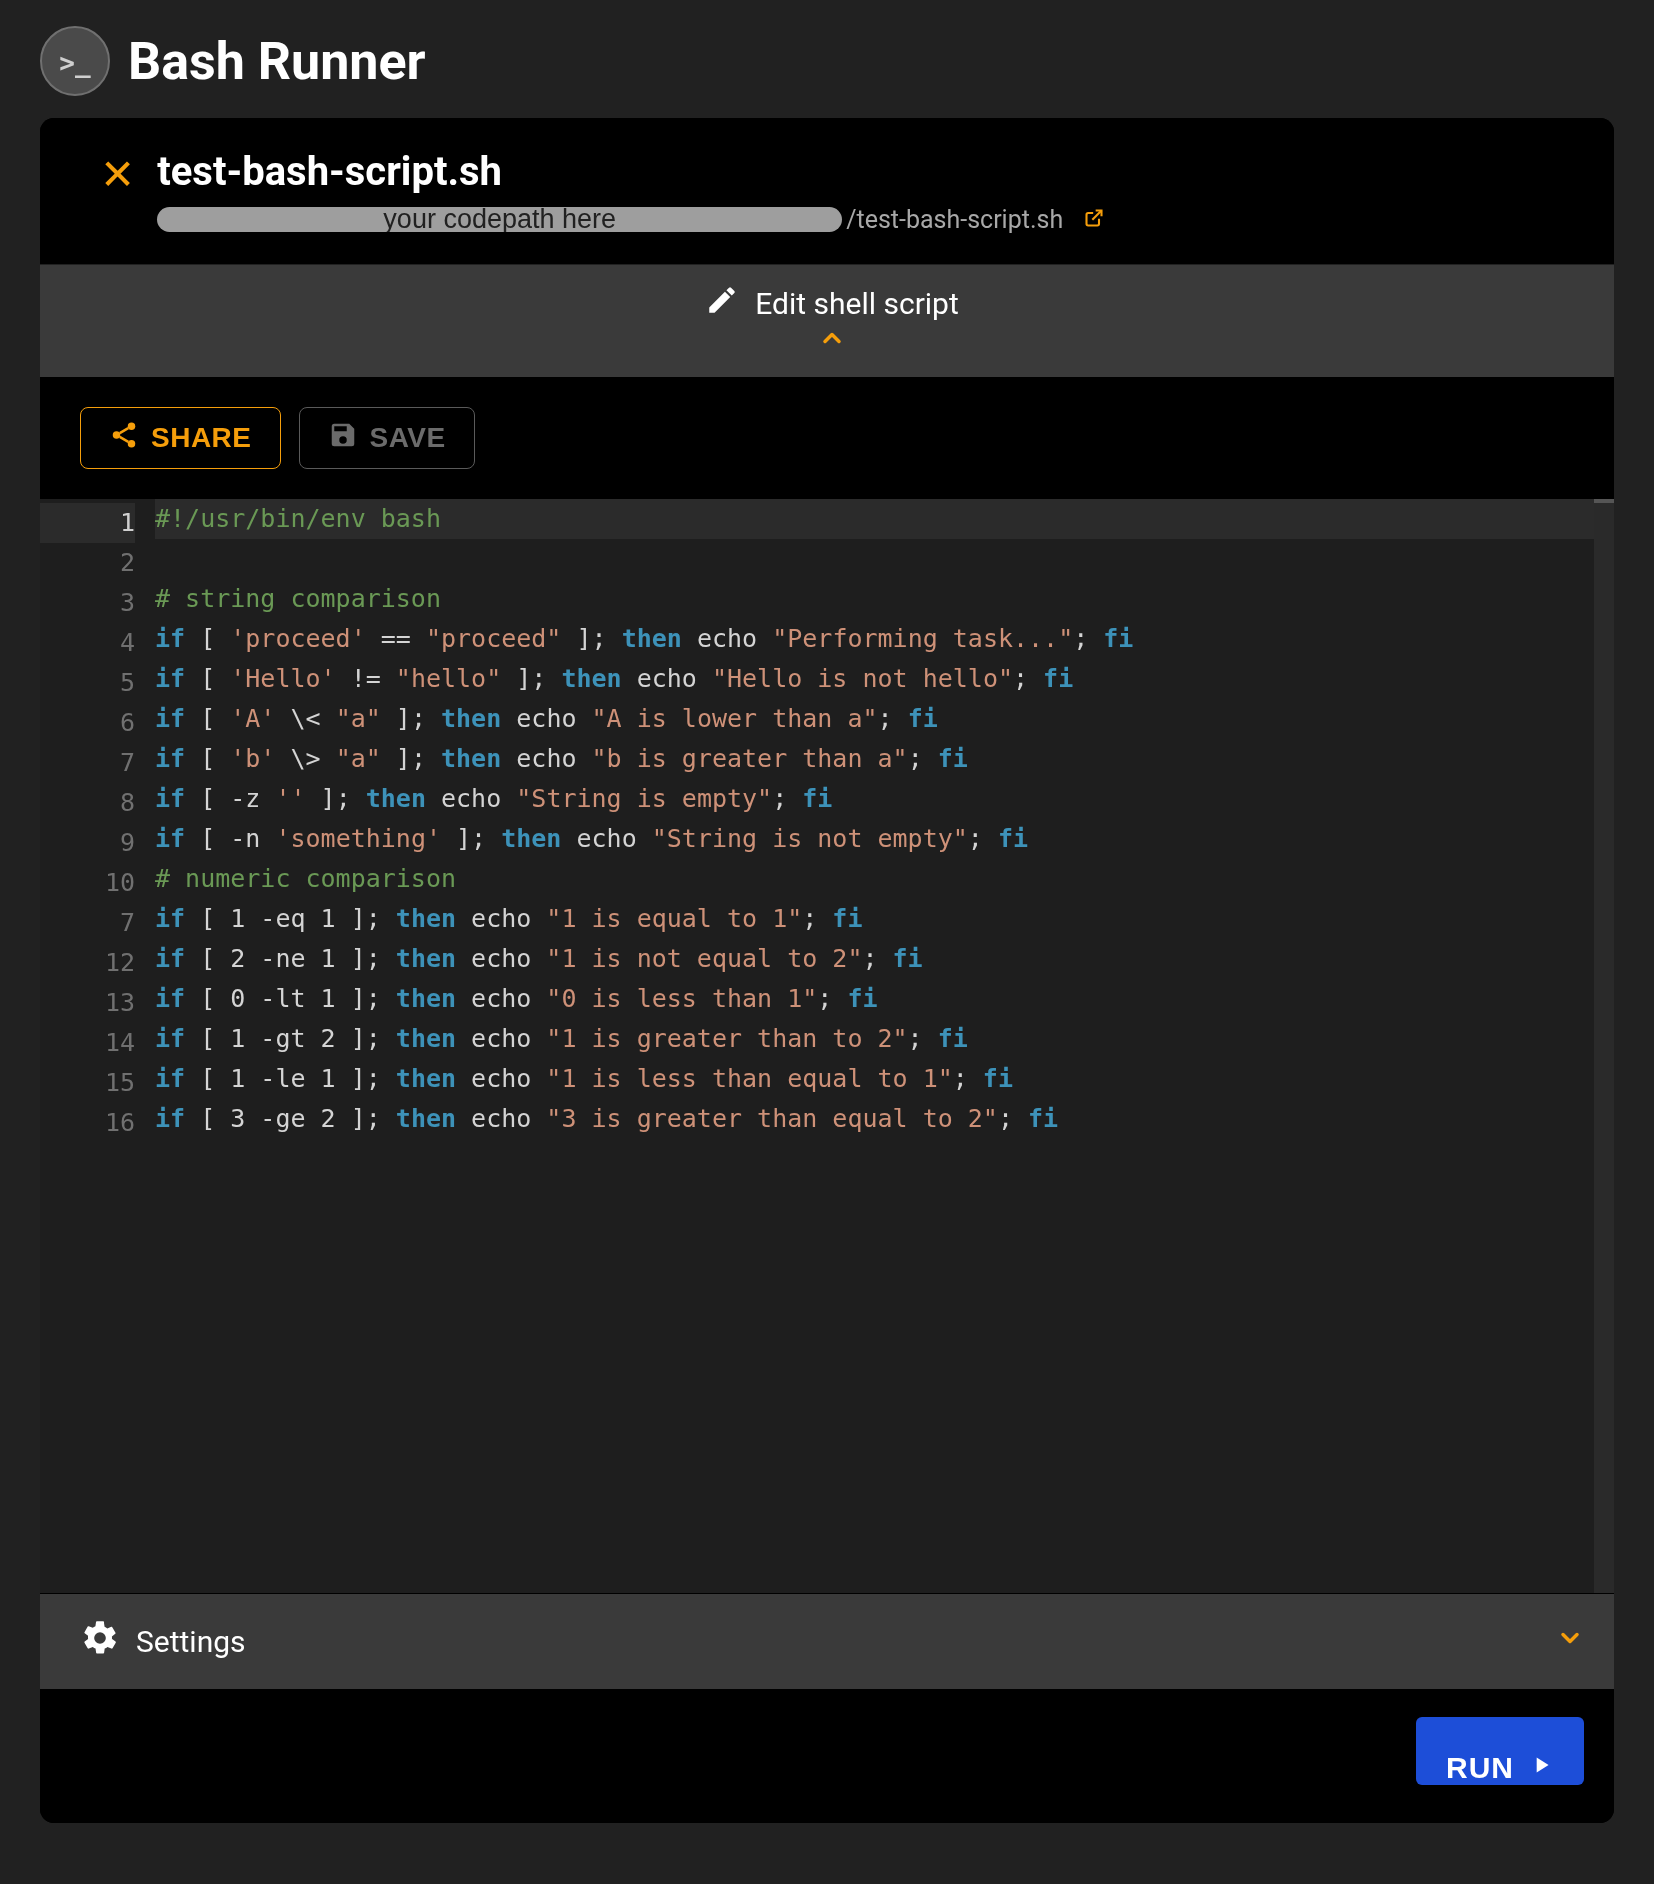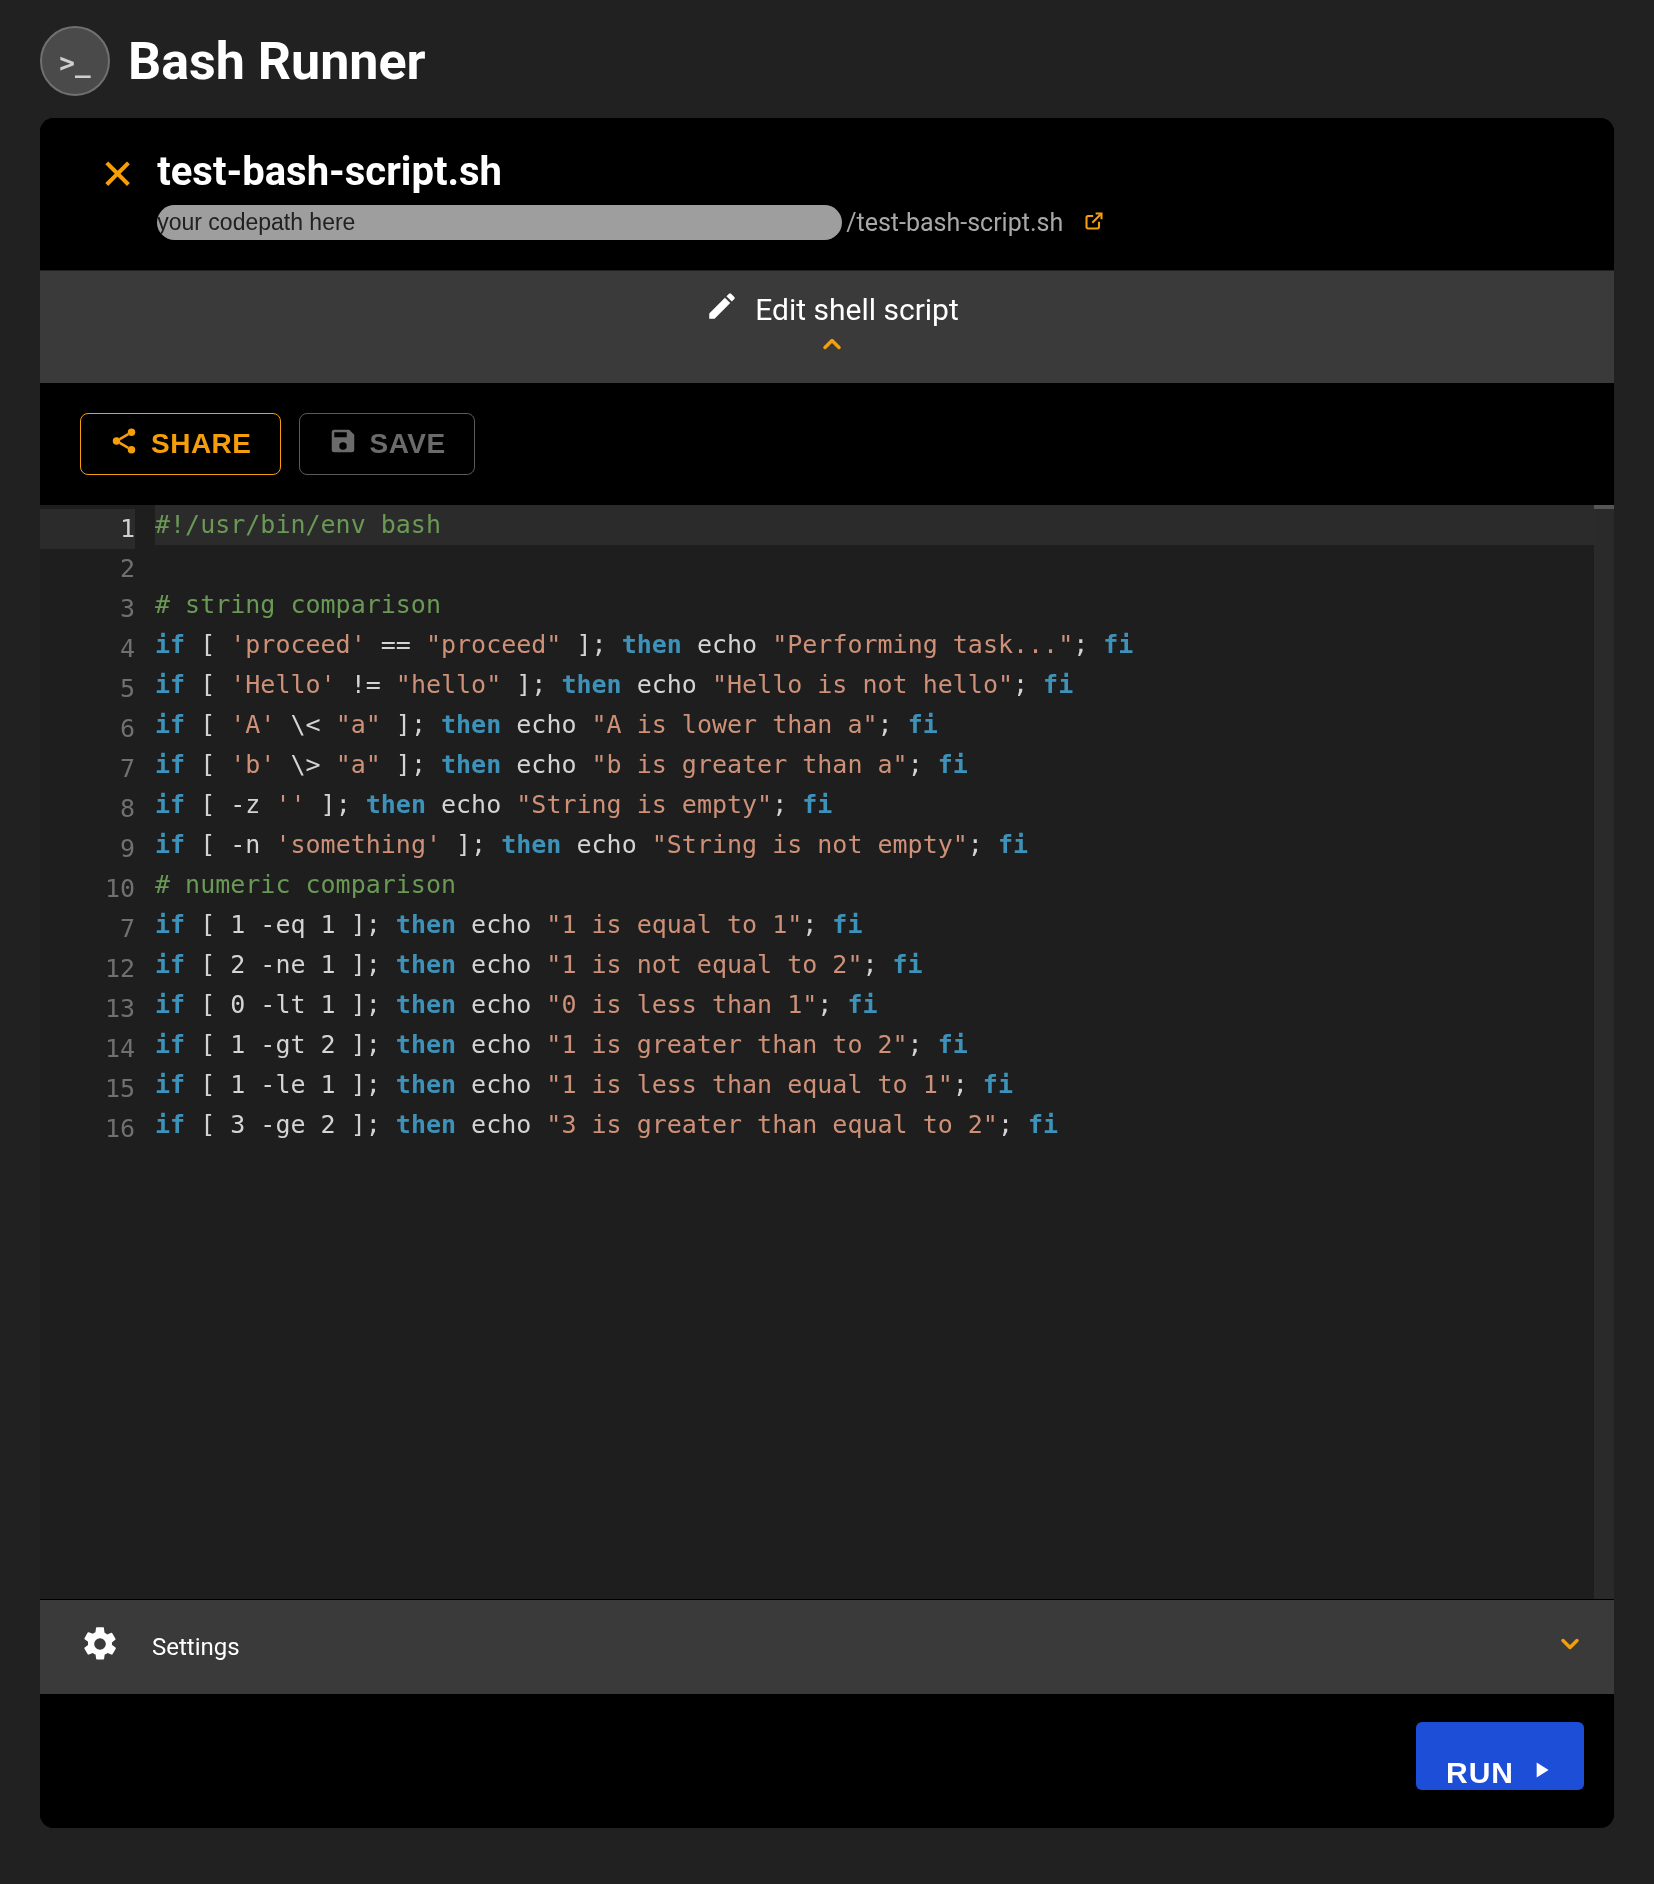--- a/index.html
+++ b/index.html
@@ -60,28 +60,28 @@
     font-weight: 700;
     color: #fff;
     margin-bottom: 10px;
   }
   .path-row {
     display: flex;
     align-items: center;
     gap: 0;
   }
   .codepath-input {
-    height: 35px;
+    height: 25px;
     width: 685px;
     border-radius: 21px;
     border: none;
     background: #9e9e9e;
     color: #212121;
-    text-align: left;
-    font-size: 23px;
+    text-align: center;
+    font-size: 27px;
     outline: none;
   }
   .codepath-input::placeholder { color: #212121; }
   .path-suffix {
     color: #a8a8a8;
     font-size: 25px;
     margin-left: 4px;
     display: inline-flex;
     align-items: center;
     gap: 21px;
@@ -181,23 +181,23 @@
   .settings-bar {
     display: flex;
     align-items: center;
     justify-content: space-between;
     background: #3a3a3a;
     padding: 24px 30px 24px 40px;
   }
   .settings-left {
     display: flex;
     align-items: center;
-    gap: 32px;
-    color: #fff;
-    font-size: 24px;
+    gap: 16px;
+    color: #fff;
+    font-size: 30px;
   }
   .settings-left svg { width: 40px; height: 40px; fill: #fff; }
   .run-row {
     display: flex;
     justify-content: flex-end;
     padding: 28px 30px 38px 30px;
     background: #000;
   }
   .btn-run {
     display: inline-flex;

